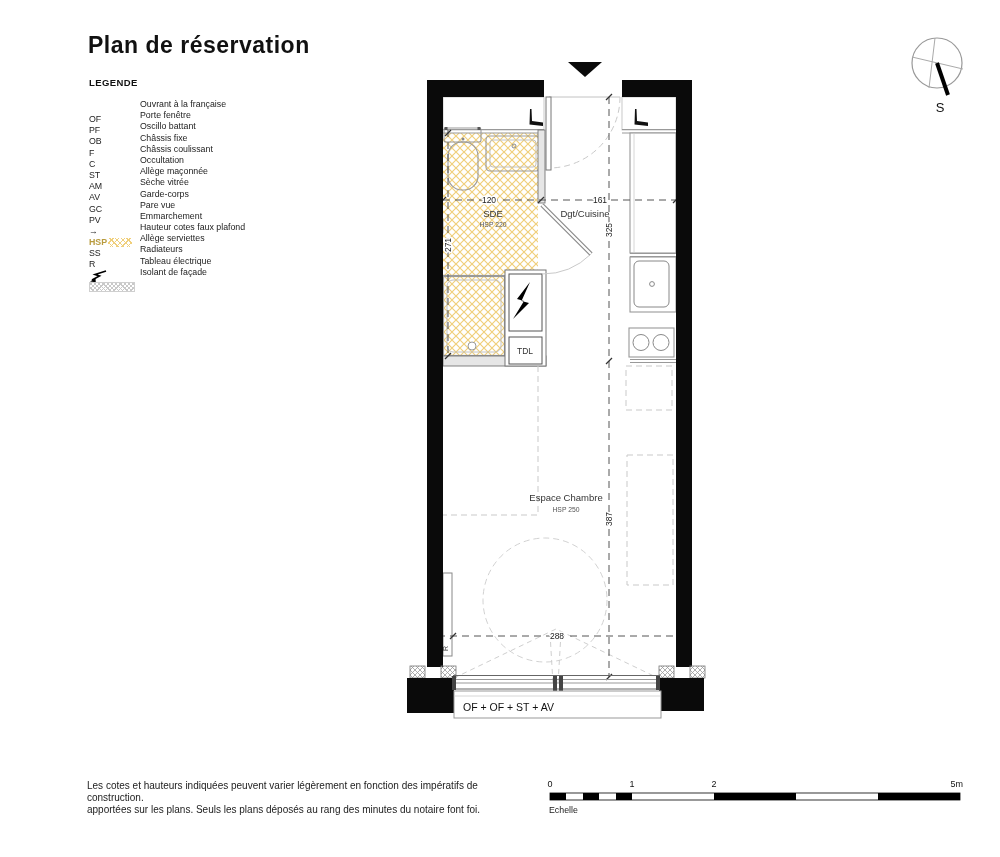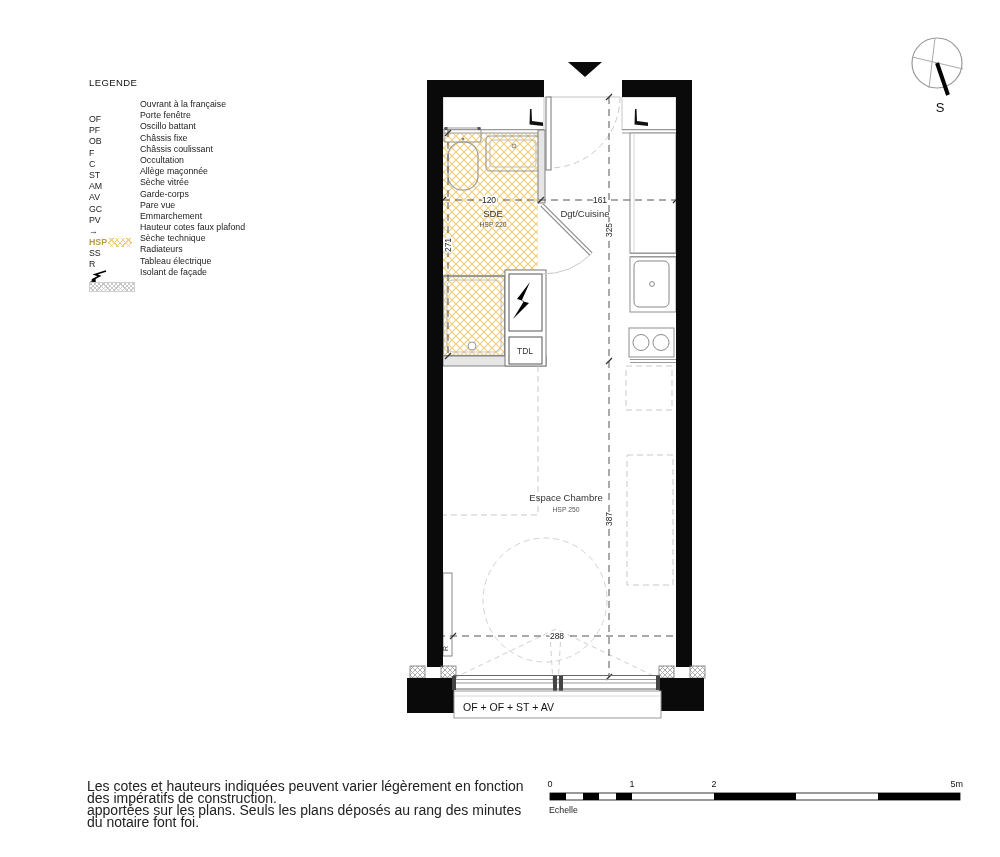--- a/index.html
+++ b/index.html
@@ -1,48 +1,49 @@
 <!DOCTYPE html>
 <html><head>
 <meta charset="utf-8">
 <style>
   html,body{margin:0;padding:0;background:#fff;}
   #page{position:relative;width:1000px;height:857px;background:#fff;overflow:hidden;
         font-family:"Liberation Sans", sans-serif;color:#111;}
   #title{position:absolute;left:88px;top:32px;font-size:23px;font-weight:bold;letter-spacing:.5px;}
-  #legend-heading{position:absolute;left:89px;top:77px;font-size:9.5px;font-weight:normal;letter-spacing:.4px;}
+  #legend-heading{position:absolute;left:89px;top:77px;font-size:9.5px;font-weight:bold;letter-spacing:.4px;}
   #legend{position:absolute;left:89px;top:99px;width:230px;}
   .lrow{display:flex;align-items:center;height:11.2px;font-size:8.8px;line-height:11.2px;}
   .lkey{width:51px;flex:0 0 51px;display:flex;align-items:center;color:#222;margin-top:30px;}
   .llabel{color:#222;white-space:nowrap;}
   .hsp-key{color:#b89b3e;font-weight:bold;}
   .hsp-swatch{display:inline-block;width:24px;height:9px;margin-left:1px;
     background:
       repeating-linear-gradient(45deg, rgba(0,0,0,0) 0 3px, #f0cf7a 3px 4px),
       repeating-linear-gradient(-45deg, rgba(0,0,0,0) 0 3px, #f0cf7a 3px 4px);}
   .iso-swatch{display:inline-block;width:44px;height:8px;border:1px solid #cfcfcf;
     background:
       repeating-linear-gradient(45deg, rgba(0,0,0,0) 0 2px, #c9c9c9 2px 3px),
       repeating-linear-gradient(-45deg, rgba(0,0,0,0) 0 2px, #c9c9c9 2px 3px);}
-  #footer{position:absolute;left:87px;top:780px;width:440px;font-size:14px;line-height:12px;color:#222;}
+  #footer{position:absolute;left:87px;top:780px;width:440px;font-size:10px;line-height:12px;color:#222;}
   svg text{font-family:"Liberation Sans", sans-serif;}
   .dim{font-size:8.5px;fill:#222;paint-order:stroke;stroke:#fff;stroke-width:3px;stroke-linejoin:round;}
   .room{font-size:9.5px;fill:#333;}
   .hspsmall{font-size:6.8px;fill:#555;}
   .axis{stroke:#555;stroke-width:1;stroke-dasharray:7 5;fill:none;}
   .tick{stroke:#333;stroke-width:1.2;}
   .lightdash{stroke:#c9c9c9;stroke-width:1;stroke-dasharray:6 4;fill:none;}
   .fixture{stroke:#9a9a9a;stroke-width:1.1;fill:none;}
   .cab{stroke:#999;stroke-width:1.1;fill:#fff;}
 </style>
 </head>
 <body>
 
 <div id="page">
 
+  <div id="title">Plan de réservation</div>
   <div id="legend-heading">LEGENDE</div>
 
   <div id="legend">
     <div class="lrow">
         <span class="lkey">OF</span>
         <span class="llabel">Ouvrant à la française</span>
       </div>
     <div class="lrow">
         <span class="lkey">PF</span>
         <span class="llabel">Porte fenêtre</span>
@@ -85,21 +86,21 @@
       </div>
     <div class="lrow">
         <span class="lkey">
           <span class="hsp-key">HSP</span>
           <span class="hsp-swatch"></span>
         </span>
         <span class="llabel">Hauteur cotes faux plafond</span>
       </div>
     <div class="lrow">
         <span class="lkey">SS</span>
-        <span class="llabel">Sèche technique</span>
+        <span class="llabel">Allège serviettes</span>
       </div>
     <div class="lrow">
         <span class="lkey">R</span>
         <span class="llabel">Radiateurs</span>
       </div>
     <div class="lrow">
         <span class="lkey">
           <svg width="18" height="13" viewBox="0 0 18 13">
             <path d="M17,1 L6,4.5 L10.5,6 L3,10" stroke="#000" stroke-width="1.6" fill="none"></path>
             <path d="M6.5,8.2 L1,11.6 L6.8,12.2 Z" fill="#000"></path>

